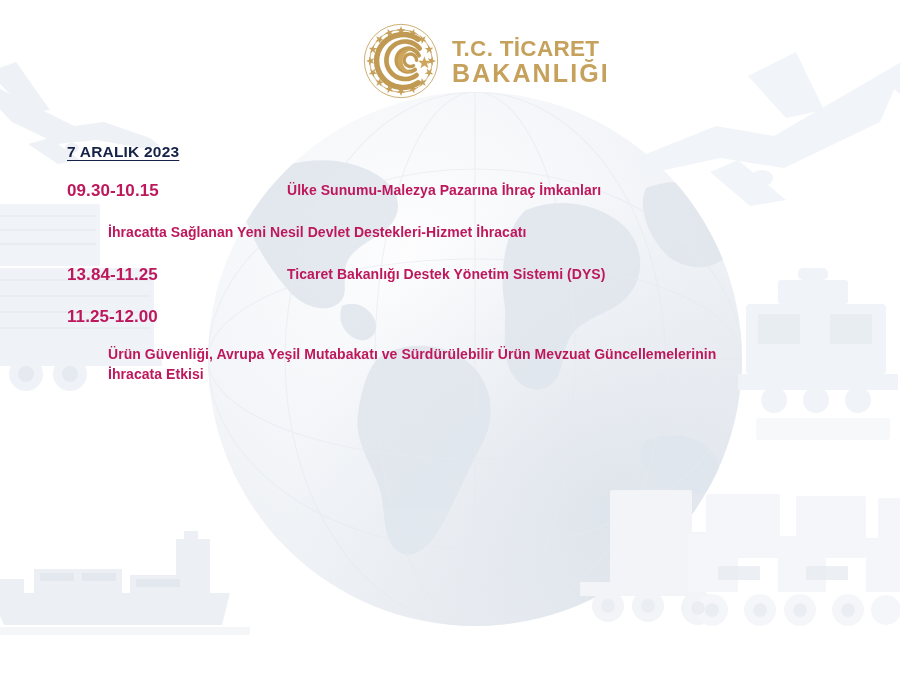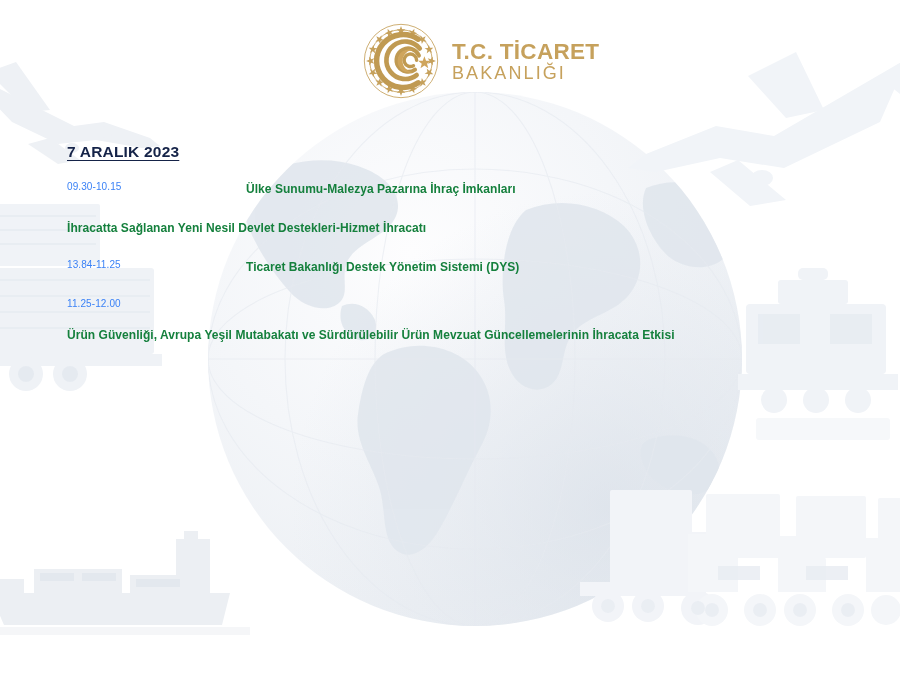--- a/index.html
+++ b/index.html
@@ -89,22 +89,22 @@
     padding-top: 2px;
     justify-content: space-between;
   }
   .logo-line1 {
     font-size: 22.5px;
     font-weight: bold;
     letter-spacing: 0.3px;
     color: #c6a15c;
   }
   .logo-line2 {
-    font-size: 18px;
-    font-weight: normal;
+    font-size: 25px;
+    font-weight: bold;
     letter-spacing: 2.1px;
     color: #c6a15c;
   }
 
   
   .content {
     position: absolute;
     left: 0;
     top: 0;
     width: 900px;
@@ -127,35 +127,36 @@
     top: 181px;
     width: 820px;
   }
   .srow {
     display: flex;
     align-items: flex-start;
     margin-bottom: 22px;
   }
   .stime {
     flex: 0 0 179px;
-    font-size: 10px;
-    font-weight: normal;
-    color: #3b82f6;
+    font-size: 17px;
+    font-weight: bold;
+    color: #be185d;
     letter-spacing: 0.1px;
     white-space: nowrap;
     padding-top: 0px;
   }
   .stitle {
     flex: 1 1 auto;
-    font-size: 12px;
+    font-size: 14px;
     font-weight: bold;
-    color: #15803d;
+    color: #be185d;
     letter-spacing: 0.05px;
     line-height: 1.42;
     max-width: 640px;
+    margin-left: 41px;
   }
   .srow.two-line { margin-bottom: 18px; gap: 22px; }
 </style>
 </head>
 <body>
 
 <div id="page">
 
   <div class="bg-layer">
 

